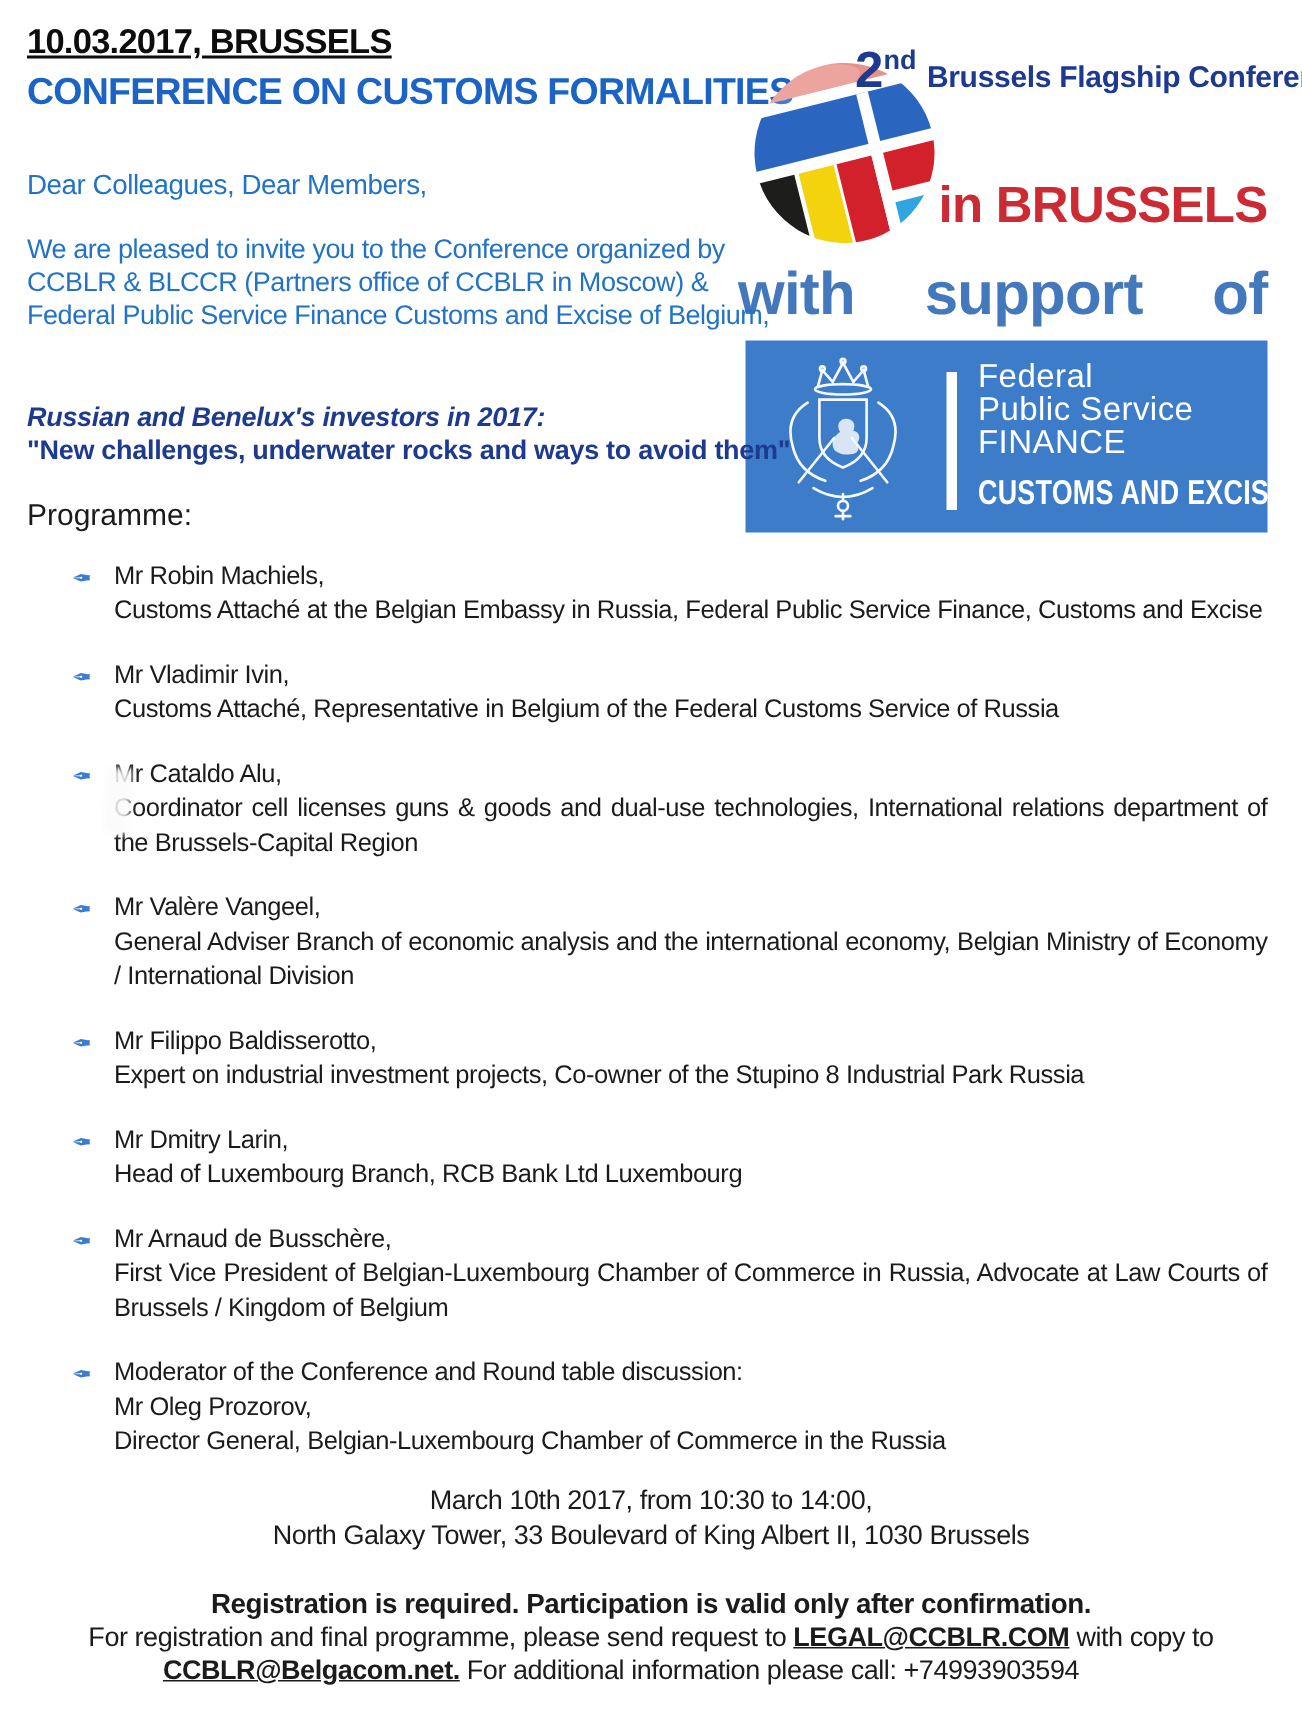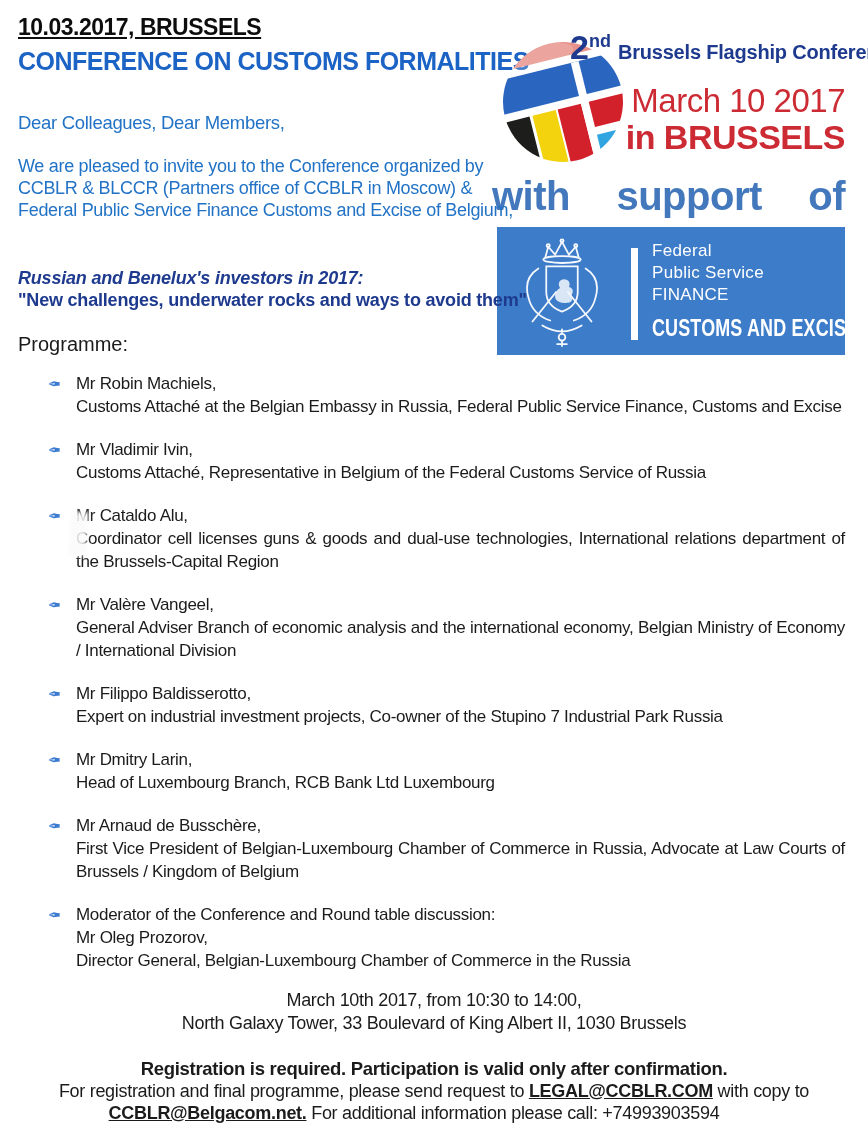--- a/index.html
+++ b/index.html
@@ -28,21 +28,21 @@
   .tagline .sup{font-size:18px;font-weight:bold;vertical-align:12px;}
   .tagline .rest{font-size:20px;font-weight:bold;margin-left:7px;letter-spacing:-0.2px;}
   .march-line{left:540px;top:82px;width:305px;text-align:right;font-size:33px;color:var(--red);letter-spacing:-0.5px;}
   .city-line{left:540px;top:118px;width:305px;text-align:right;font-size:34px;font-weight:bold;color:var(--red);letter-spacing:-0.5px;}
   
   .support-text{left:492px;top:174px;width:353px;font-size:40px;font-weight:bold;color:var(--support-blue);
                 text-align:justify;text-align-last:justify;line-height:1.1;letter-spacing:-0.5px;}
   .support-box{left:497px;top:227px;width:348px;height:128px;background:var(--box-blue);}
   .coat{position:absolute;left:12px;top:6px;width:106px;height:118px;}
   .divider{position:absolute;left:134px;top:21px;width:7px;height:92px;background:#fff;}
-  .org-lines{position:absolute;left:155px;top:13px;color:#fff;font-size:17px;line-height:22px;letter-spacing:0.3px;}
+  .org-lines{position:absolute;left:155px;top:13px;color:#fff;font-size:22px;line-height:22px;letter-spacing:0.3px;}
   .customs-line{position:absolute;left:155px;top:88px;color:#fff;font-size:23px;font-weight:bold;
                 transform:scaleX(0.78);transform-origin:left center;white-space:nowrap;letter-spacing:0.2px;}
   
   .programme-list{left:48px;top:372px;width:797px;}
   .prog-item{display:flex;margin-bottom:20px;font-size:17px;line-height:23px;letter-spacing:-0.3px;color:var(--ink);}
   .bullet{flex:0 0 28px;font-size:16px;color:var(--bullet-blue);display:inline-block;}
   .bullet span{display:inline-block;transform:rotate(180deg);}
   .item-body{flex:1;}
   .item-desc{text-align:justify;}
   
@@ -80,21 +80,20 @@
         <rect x="62" y="90" width="24" height="75" fill="var(--globe-red,#d3212b)"></rect>
         <rect x="86" y="48" width="8" height="120" fill="#ffffff"></rect>
         <rect x="94" y="90" width="75" height="26" fill="var(--globe-red,#d3212b)"></rect>
         <rect x="94" y="124" width="75" height="32" fill="var(--globe-cyan,#31a5e0)"></rect>
         <ellipse cx="48" cy="34" rx="44" ry="12" fill="rgba(255,255,255,0.18)"></ellipse>
       </g>
     </svg>
   </div>
 
   <div class="abs tagline"><span class="big2">2</span><span class="sup">nd</span><span class="rest">Brussels Flagship Conference</span></div>
-  <div class="abs march-line">March 10 2017</div>
   <div class="abs city-line">in BRUSSELS</div>
 
   <div class="abs support-text">with support of</div>
   <div class="abs support-box">
     <svg class="coat" viewBox="0 0 100 120" aria-hidden="true">
       <g stroke="#ffffff" fill="none" stroke-width="1.8" stroke-linecap="round" opacity="0.95">
         <ellipse cx="50" cy="27" rx="19" ry="3.5"></ellipse>
         <path d="M33 25 l3-11 7 8 7-13 7 13 7-8 3 11"></path>
         <circle cx="36" cy="13" r="1.6"></circle>
           <circle cx="50" cy="8" r="1.6"></circle>
@@ -168,21 +167,21 @@
         <div class="item-desc">General Adviser Branch of economic analysis and the international economy, Belgian Ministry of Economy / International Division</div>
       </div>
     </div>
 
     <div class="prog-item">
       <span class="bullet"><span class="glyph">✒</span></span>
       <div class="item-body">
         <div class="item-names">
             <div>Mr Filippo Baldisserotto,</div>
           </div>
-        <div class="item-desc">Expert on industrial investment projects, Co-owner of the Stupino 7 Industrial Park Russia</div>
+        <div class="item-desc">Expert on industrial investment projects, Co-owner of the Stupino 8 Industrial Park Russia</div>
       </div>
     </div>
 
     <div class="prog-item">
       <span class="bullet"><span class="glyph">✒</span></span>
       <div class="item-body">
         <div class="item-names">
             <div>Mr Dmitry Larin,</div>
           </div>
         <div class="item-desc">Head of Luxembourg Branch, RCB Bank Ltd Luxembourg</div>

